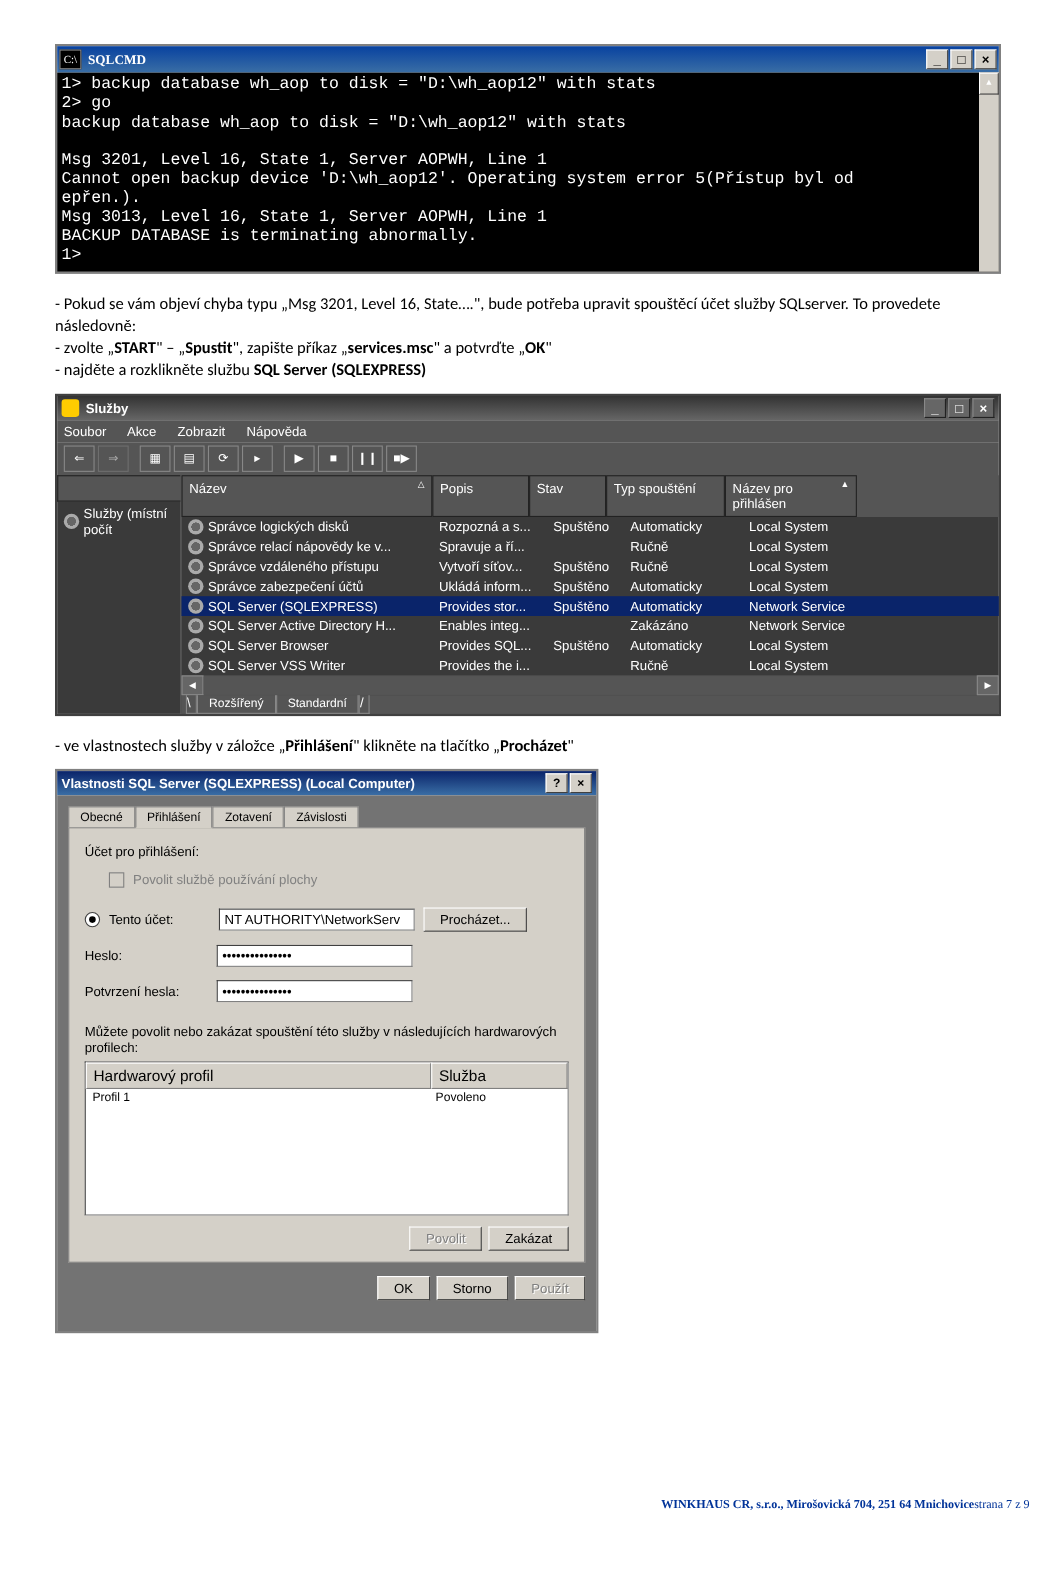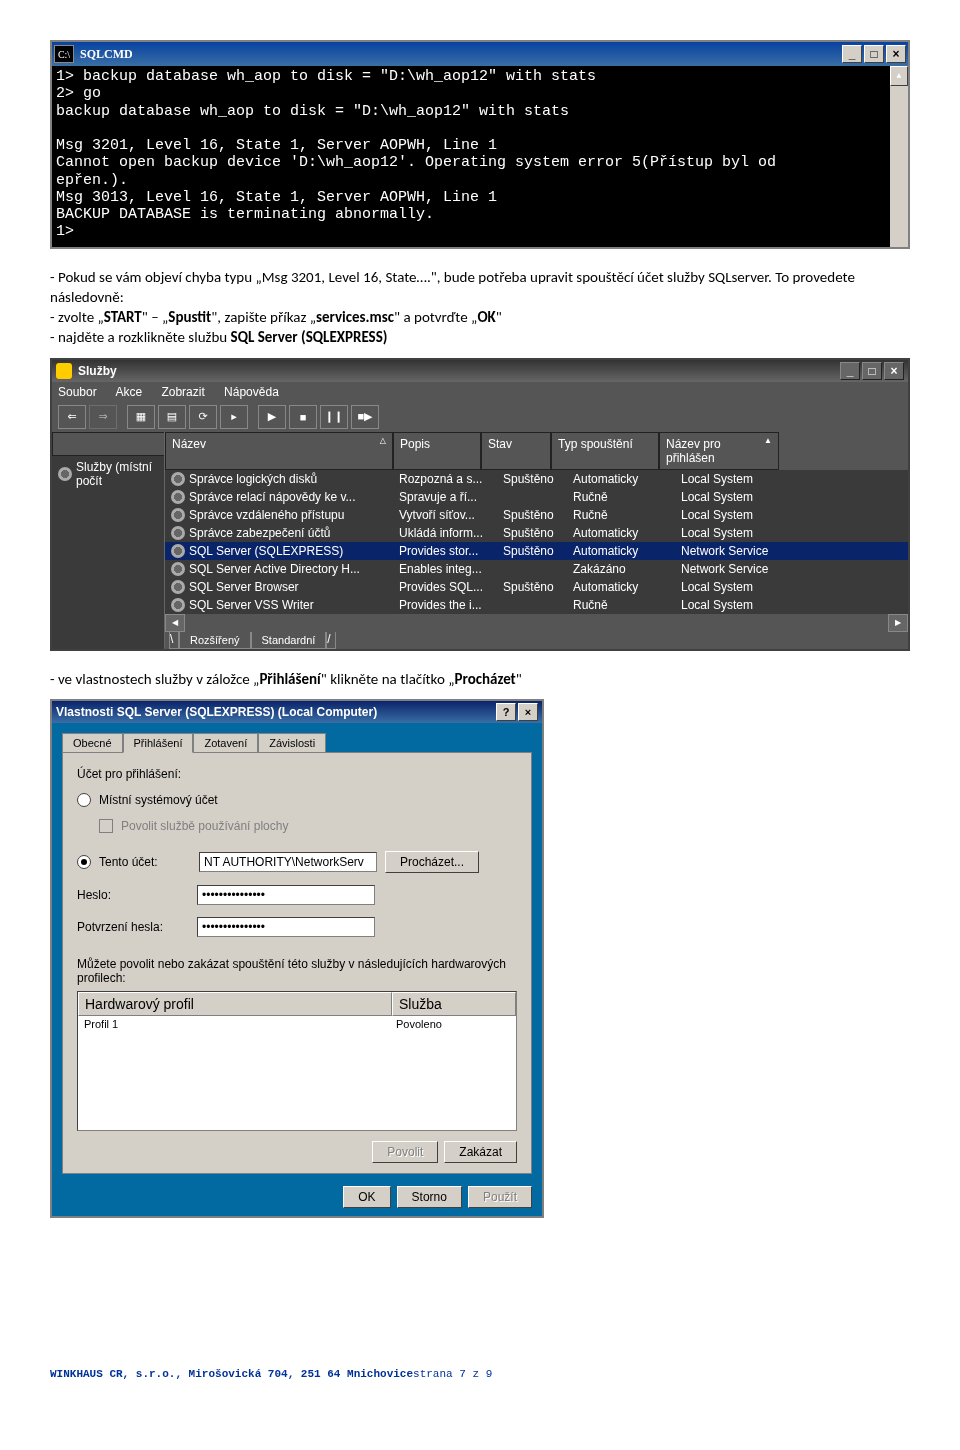--- a/index.html
+++ b/index.html
@@ -43,21 +43,21 @@
 .gear{width:14px;height:14px;display:inline-block;background:radial-gradient(circle,#666 40%,#aaa 42%);border-radius:50%;flex-shrink:0}
 .svc-row.sel{background:#0a246a;color:#fff}
 .svc-tabs{background:#555;padding:0 4px;display:flex;gap:0;margin-left:0}
 .svc-tab{border:1px solid #888;border-top:none;padding:2px 10px;background:#555;font-size:11px}
 .svc-hscroll{display:flex;background:#555;align-items:center}
 .hsbtn{width:18px;height:16px;background:#666;border:1px solid #888;display:flex;align-items:center;justify-content:center;font-size:8px}
 .hstrack{flex:1;height:16px;background:#555}
 .prop-window{border:2px solid #808080;width:490px;font-family:Tahoma,sans-serif;font-size:12px}
 .prop-title{background:linear-gradient(#0a246a,#3a6ea5);color:#fff;display:flex;align-items:center;height:22px;padding:0 4px;font-weight:bold}
 .prop-q{background:#d4d0c8;color:#000;width:18px;height:16px;border:1px solid #fff;border-right-color:#404040;border-bottom-color:#404040;display:inline-flex;align-items:center;justify-content:center;margin-left:2px;font-size:11px}
-.prop-body{background:#0369a1;padding:10px 10px 8px 10px;color:#000}
+.prop-body{background:#737373;padding:10px 10px 28px 10px;color:#000}
 .prop-tabs{display:flex;margin-bottom:0}
 .prop-tab{border:1px solid #808080;border-bottom:none;padding:3px 10px;background:#d4d0c8;font-size:11px;position:relative}
 .prop-tab.active{background:#d4d0c8;z-index:2;border-bottom:1px solid #d4d0c8;margin-bottom:-1px}
 .prop-panel{border:1px solid #808080;border-top:1px solid #808080;padding:14px 14px 10px 14px;background:#d4d0c8}
 .form-row{display:flex;align-items:center;margin-bottom:12px}
 .radio{width:12px;height:12px;border:1px solid #404040;border-radius:50%;background:#fff;margin-right:8px;display:inline-flex;align-items:center;justify-content:center}
 .radio.checked::after{content:"";width:6px;height:6px;background:#000;border-radius:50%}
 .cbx{width:12px;height:12px;border:1px solid #808080;background:#d4d0c8;margin:0 8px 0 22px}
 .lbl-disabled{color:#808080}
 .txt-input{background:#fff;border:1px solid #808080;border-top-color:#404040;border-left-color:#404040;height:20px;padding:1px 4px;box-sizing:border-box;font-size:12px}
@@ -65,21 +65,21 @@
 .btn.disabled{color:#808080;text-shadow:1px 1px #fff}
 .hw-table{border:1px solid #808080;border-top-color:#404040;border-left-color:#404040;background:#fff;height:138px}
 .hw-hdr{display:flex;background:#d4d0c8}
 .hw-hdr div{border:1px solid #fff;border-right-color:#808080;border-bottom-color:#808080;padding:3px 6px;font-size:14px}
 .hw-row{display:flex;padding:2px 0}
 .hw-row div{padding:0 6px;font-size:11px}
 .hwc1{width:300px}
 .hwc2{flex:1}
 .btn-row{display:flex;justify-content:flex-end;gap:6px;margin-top:10px}
 .prop-footer{display:flex;justify-content:flex-end;gap:6px;margin-top:12px}
-.footer{position:relative;margin-top:130px;border-top:0;padding:0 50px 14px 50px;display:flex;justify-content:flex-start;font-family:Liberation Mono, monospace;font-size:11px}
+.footer{position:relative;margin-top:130px;border-top:0;padding:0 24px 14px 50px;display:flex;justify-content:flex-end;font-family:Liberation Serif, serif;font-size:11px}
 .footer .left{color:#003399;font-weight:bold}
 .footer .right{color:#003399}
 .bold{font-weight:bold}
 .tri{font-size:8px;line-height:1}
 </style>
 </head>
 <body>
 
 <div class="page">
 
@@ -251,24 +251,20 @@
   <div class="prop-body">
     <div class="prop-tabs">
       <span class="prop-tab">Obecné</span>
       <span class="prop-tab active">Přihlášení</span>
       <span class="prop-tab">Zotavení</span>
       <span class="prop-tab">Závislosti</span>
     </div>
     <div class="prop-panel">
       <div style="margin-bottom:12px">Účet pro přihlášení:</div>
       <div class="form-row">
-        <span class="radio"></span>
-        <span>Místní systémový účet</span>
-      </div>
-      <div class="form-row">
         <span class="cbx"></span>
         <span class="lbl-disabled">Povolit službě používání plochy</span>
       </div>
       <div style="height:6px"></div>
       <div class="form-row">
         <span class="radio checked"></span>
         <span style="width:100px">Tento účet:</span>
         <input class="txt-input" style="width: 178px;" value="NT AUTHORITY\NetworkServ">
         <span style="width:8px"></span>
         <button class="btn">Procházet...</button>

